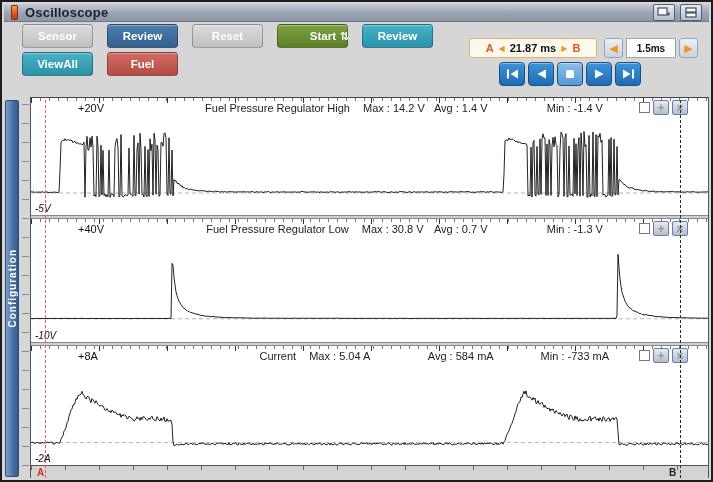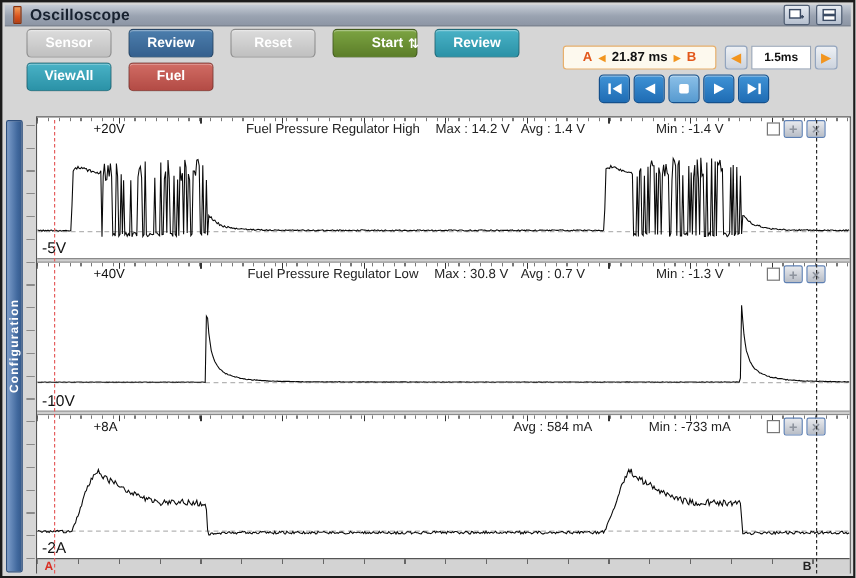--- a/index.html
+++ b/index.html
@@ -116,21 +116,21 @@
       repeating-linear-gradient(to right,#333 0,#333 1px,transparent 1px,transparent 68px),
       repeating-linear-gradient(to right,#777 0,#777 1px,transparent 1px,transparent 9px);
     background-size:100% 5px,100% 3px; background-repeat:no-repeat;
   }
   .phead { position:absolute; top:4px; left:0; right:0; height:13px; font-size:11px; color:#222;margin-left:43px; }
   .rng  { position:absolute; left:4px; top:0; color:#111; }
   .nm   { position:absolute; left:16%; width:44%; top:0; text-align:center; white-space:nowrap; }
   .nm .gap { display:inline-block; width:10px; }
   .avg  { position:absolute; left:53%; width:16%; top:0; text-align:center; white-space:nowrap; }
   .mn   { position:absolute; left:71%; width:16%; top:0; text-align:center; white-space:nowrap; }
-  .blab { position:absolute; bottom:1px; left:4px; font-size:13px; color:#111; }
+  .blab { position:absolute; bottom:1px; left:4px; font-size:10px; color:#111;font-style:italic; }
 
   .pctrl { position:absolute; top:2px; right:20px; display:flex; gap:3px; align-items:center; z-index:5; }
   .chk { width:11px; height:11px; background:#fff; border:1px solid #777; cursor:pointer; }
   .sq-btn {
     width:16px; height:15px; border:1px solid #5d7fb2; border-radius:2px;
     background:linear-gradient(#e8eaee,#b8bdc6);
     font-size:12px; font-weight:bold; color:#8e949e; line-height:12px;
     display:flex; align-items:center; justify-content:center; cursor:pointer;
   }
 
@@ -292,20 +292,24 @@
         </div>
       <span class="blab">-10V</span>
     </div>
 
     <div class="sep"></div>
 
     <div class="panel p3">
       <div class="ruler"></div>
       <div class="phead">
         <span class="rng">+8A</span>
+        <span class="nm">
+          <span>Current</span><span class="gap"></span>
+          <span>Max : 5.04 A</span>
+        </span>
         <span class="avg">Avg : 584 mA</span>
         <span class="mn">Min : -733 mA</span>
       </div>
       <div class="pctrl">
         <div class="chk"></div>
         <div class="sq-btn">+</div>
         <div class="sq-btn">×</div>
       </div>
       <div class="plot">
           <svg class="wave" width="677" height="102" viewBox="0 0 677 102">

